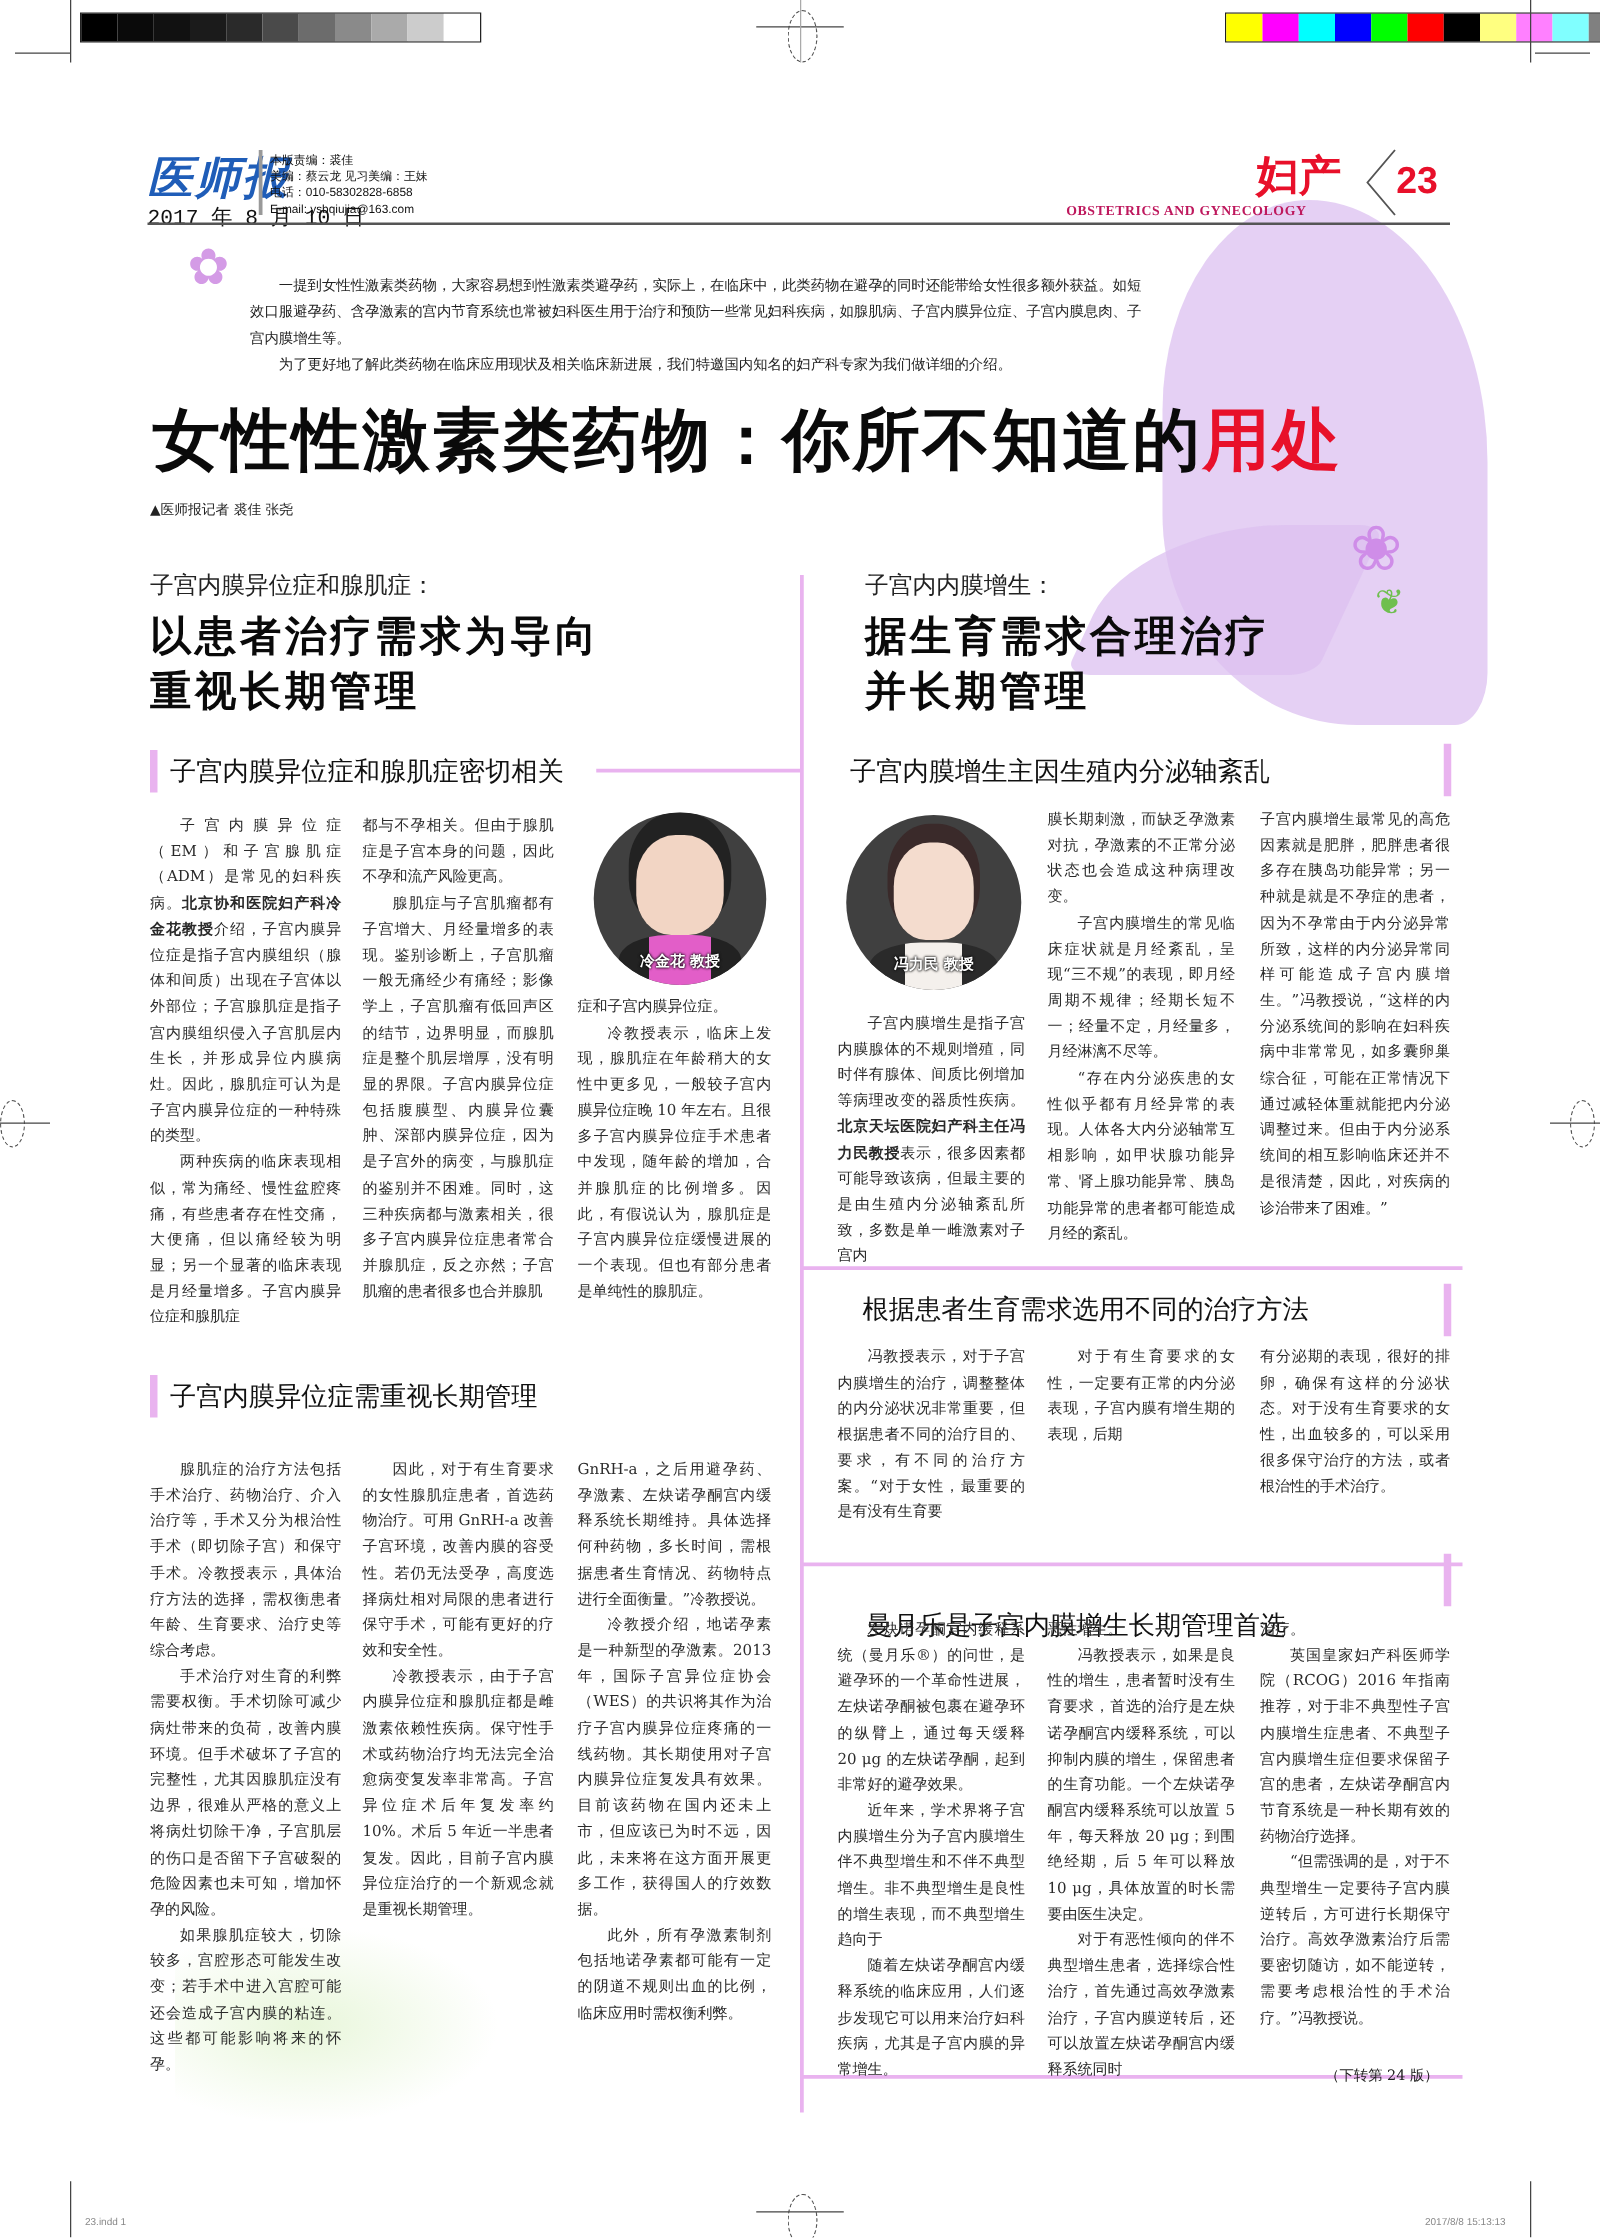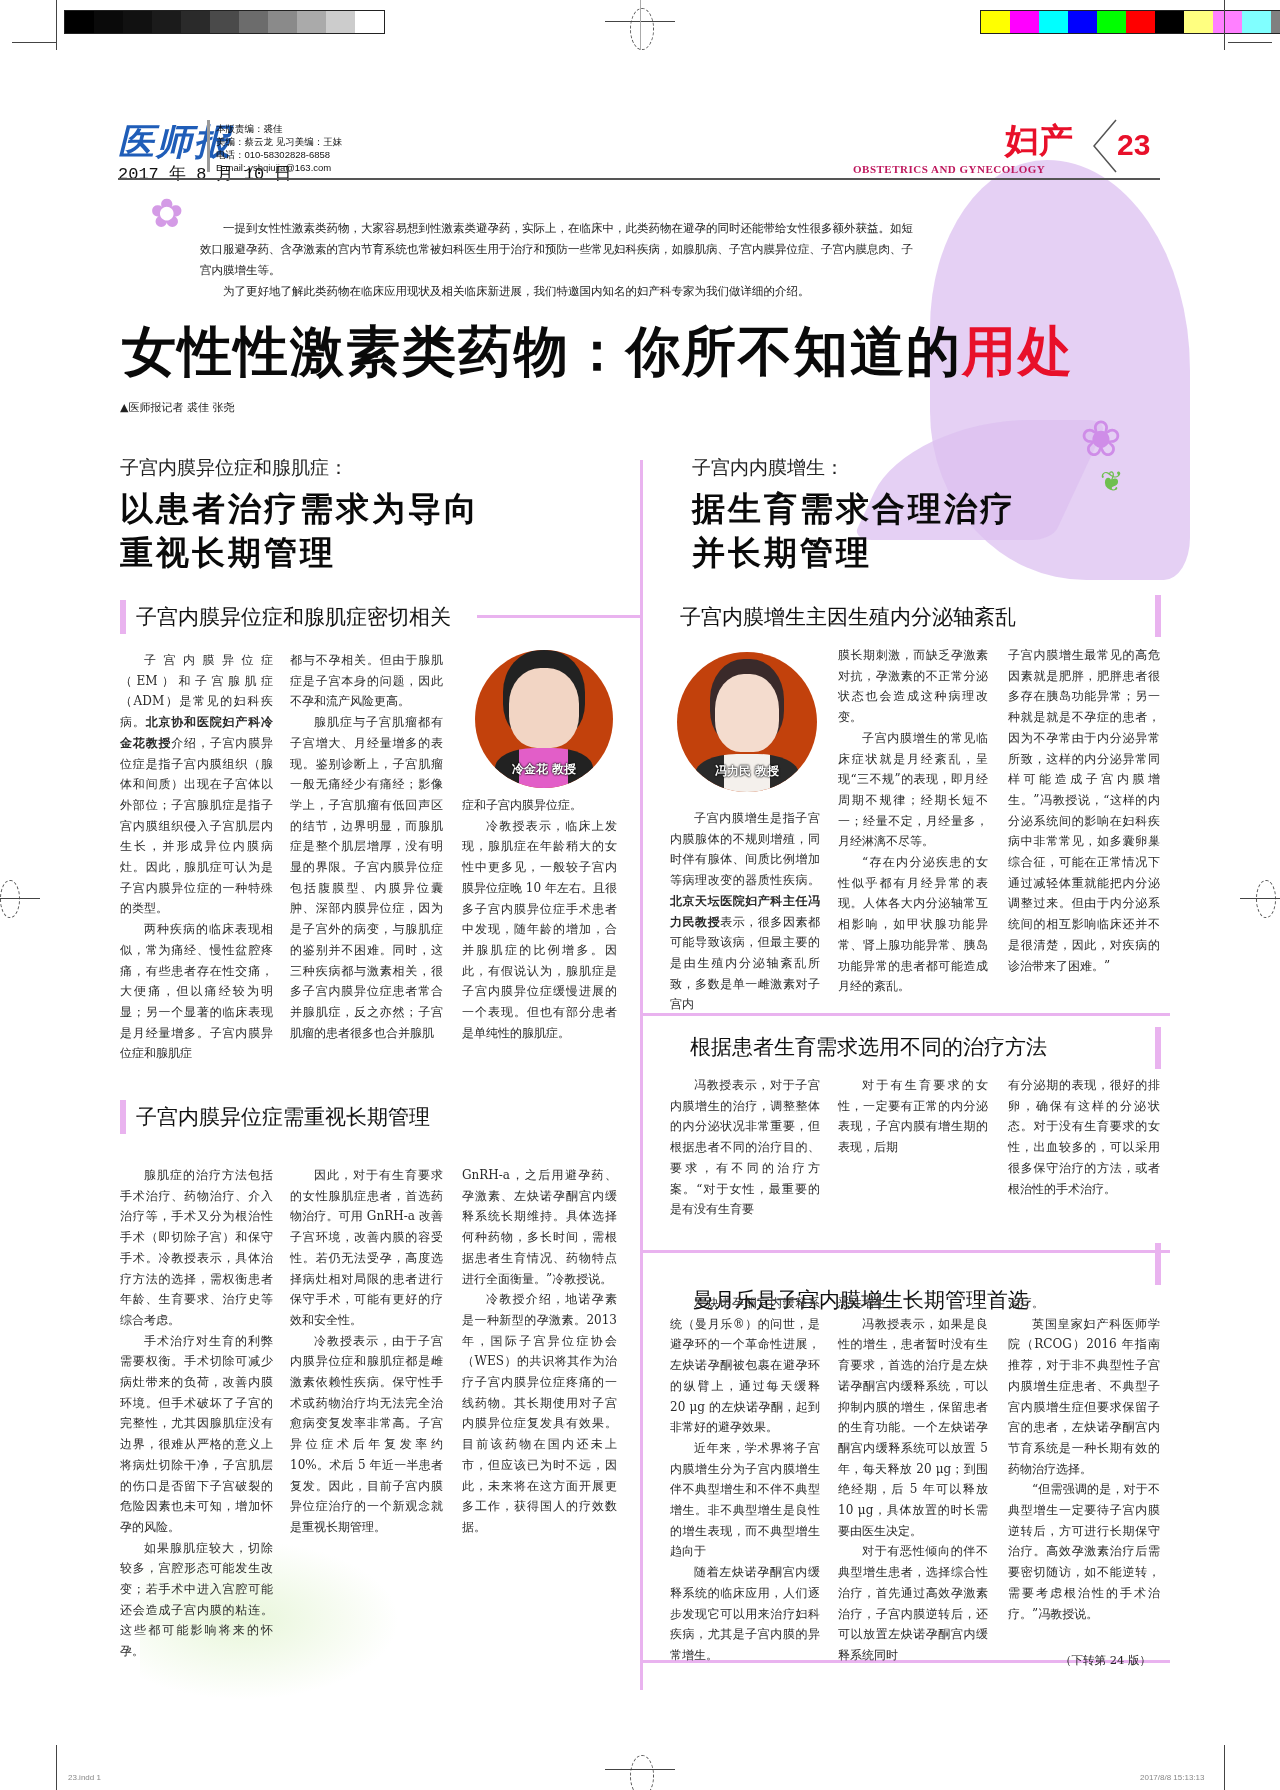--- a/index.html
+++ b/index.html
@@ -28,21 +28,21 @@
   .byline{font-family:"DejaVu Sans",sans-serif;font-size:11px;color:#222;}
   .sub-kicker{font-family:"DejaVu Sans",sans-serif;font-size:19px;color:#222;}
   .sub-title{font-family:"DejaVu Sans",sans-serif;font-weight:bold;font-size:33px;line-height:44px;color:#0a0a0a;letter-spacing:3px;}
   .sec-head{font-family:"DejaVu Sans",sans-serif;font-size:21px;color:#111;display:flex;align-items:center;}
   .sec-head .bar{display:inline-block;width:6px;height:34px;background:#e9b3ef;margin-right:10px;}
   .pinkline{position:absolute;background:#e9b3ef;}
   .col{position:absolute;font-family:"DejaVu Serif",serif;font-size:12px;line-height:20.7px;color:#2a2a2a;text-align:justify;}
   .col p{margin:0;text-indent:2em;}
   .col p.cont{text-indent:0;}
   .col b{font-family:"DejaVu Sans",sans-serif;font-weight:bold;}
-  .portrait{position:absolute;border-radius:50%;background:#c2410c;overflow:hidden;}
+  .portrait{position:absolute;border-radius:50%;background:#404040;overflow:hidden;}
   .portrait .cap{position:absolute;left:0;right:0;text-align:center;font-family:"DejaVu Sans",sans-serif;font-weight:bold;font-size:12px;color:#fff;text-shadow:0 0 2px #000,0 0 2px #000;}
   .continue{font-family:"DejaVu Serif",serif;font-size:11.5px;color:#222;}
   .footer-txt{font-family:"Liberation Sans",sans-serif;font-size:8px;color:#888;}
 </style>
 </head>
 <body>
 
 <div class="abs" style="left:64px;top:10px;">
   <div class="bars" id="gray-bars">
       <span style="background: rgb(0, 0, 0);"></span>
@@ -173,20 +173,21 @@
   <p>手术治疗对生育的利弊需要权衡。手术切除可减少病灶带来的负荷，改善内膜环境。但手术破坏了子宫的完整性，尤其因腺肌症没有边界，很难从严格的意义上将病灶切除干净，子宫肌层的伤口是否留下子宫破裂的危险因素也未可知，增加怀孕的风险。</p>
   <p>如果腺肌症较大，切除较多，宫腔形态可能发生改变；若手术中进入宫腔可能还会造成子宫内膜的粘连。这些都可能影响将来的怀孕。</p>
 </div>
 <div class="col" style="left:290px;top:1165px;width:153px;">
   <p>因此，对于有生育要求的女性腺肌症患者，首选药物治疗。可用 GnRH-a 改善子宫环境，改善内膜的容受性。若仍无法受孕，高度选择病灶相对局限的患者进行保守手术，可能有更好的疗效和安全性。</p>
   <p>冷教授表示，由于子宫内膜异位症和腺肌症都是雌激素依赖性疾病。保守性手术或药物治疗均无法完全治愈病变复发率非常高。子宫异位症术后年复发率约 10%。术后 5 年近一半患者复发。因此，目前子宫内膜异位症治疗的一个新观念就是重视长期管理。</p>
 </div>
 <div class="col" style="left:462px;top:1165px;width:155px;">
   <p class="cont">GnRH-a，之后用避孕药、孕激素、左炔诺孕酮宫内缓释系统长期维持。具体选择何种药物，多长时间，需根据患者生育情况、药物特点进行全面衡量。”冷教授说。</p>
   <p>冷教授介绍，地诺孕素是一种新型的孕激素。2013 年，国际子宫异位症协会（WES）的共识将其作为治疗子宫内膜异位症疼痛的一线药物。其长期使用对子宫内膜异位症复发具有效果。目前该药物在国内还未上市，但应该已为时不远，因此，未来将在这方面开展更多工作，获得国人的疗效数据。</p>
+  <p>此外，所有孕激素制剂包括地诺孕素都可能有一定的阴道不规则出血的比例，临床应用时需权衡利弊。</p>
 </div>
 
 <div class="abs sub-kicker" style="left:692px;top:455px;">子宫内内膜增生：</div>
 <div class="abs sub-title" style="left:692px;top:487px;">
   <div>据生育需求合理治疗</div>
   <div>并长期管理</div>
 </div>
 
 <div class="abs sec-head" style="left:680px;top:603px;">
   <span>子宫内膜增生主因生殖内分泌轴紊乱</span>

